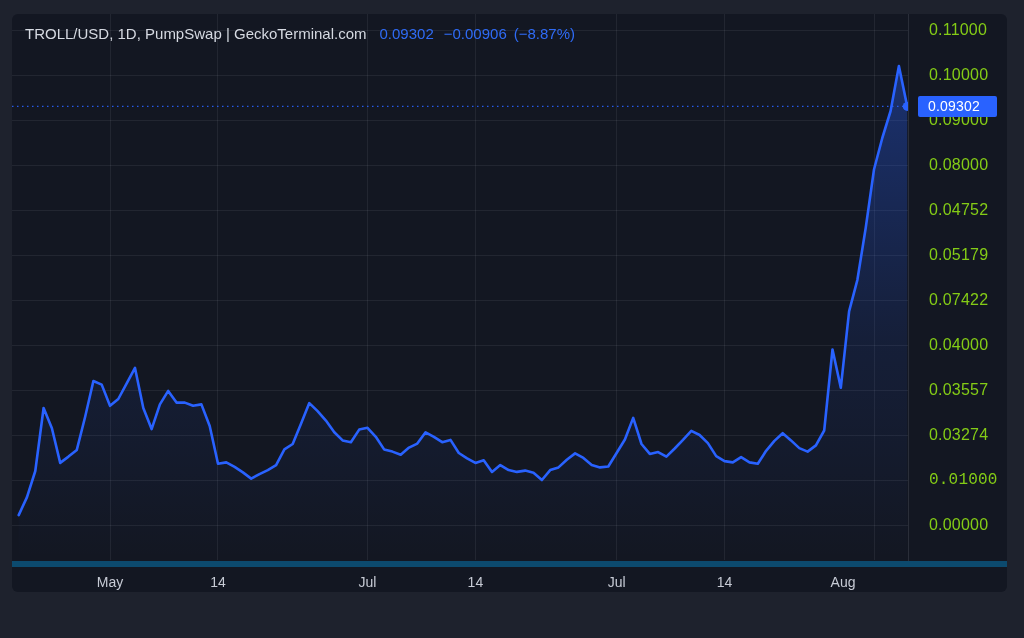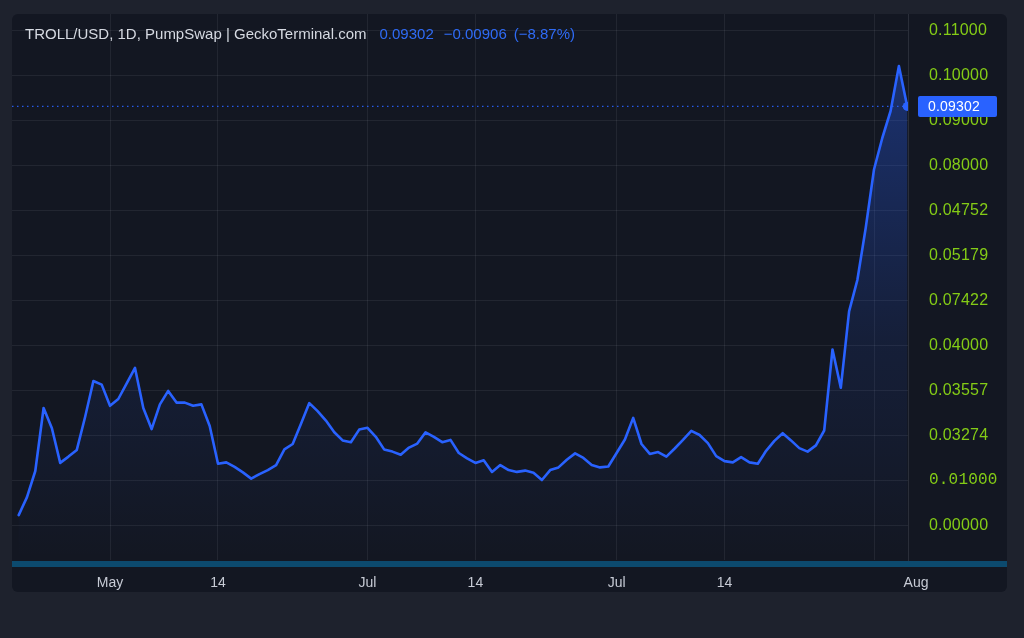--- a/index.html
+++ b/index.html
@@ -96,19 +96,19 @@
         <div class="ylabel" style="top: 503px;">0.00000</div>
       </div>
 
     <div class="time-axis" id="time-axis">
         <div class="xlabel" style="left: 98.044px;">May</div>
         <div class="xlabel" style="left: 205.996px;">14</div>
         <div class="xlabel" style="left: 355.468px;">Jul</div>
         <div class="xlabel" style="left: 463.42px;">14</div>
         <div class="xlabel" style="left: 604.588px;">Jul</div>
         <div class="xlabel" style="left: 712.54px;">14</div>
-        <div class="xlabel" style="left: 904px;">Aug</div>
+        <div class="xlabel" style="left: 831px;">Aug</div>
       </div>
 
   </div>
 
 
 </div>
 
 </body></html>

